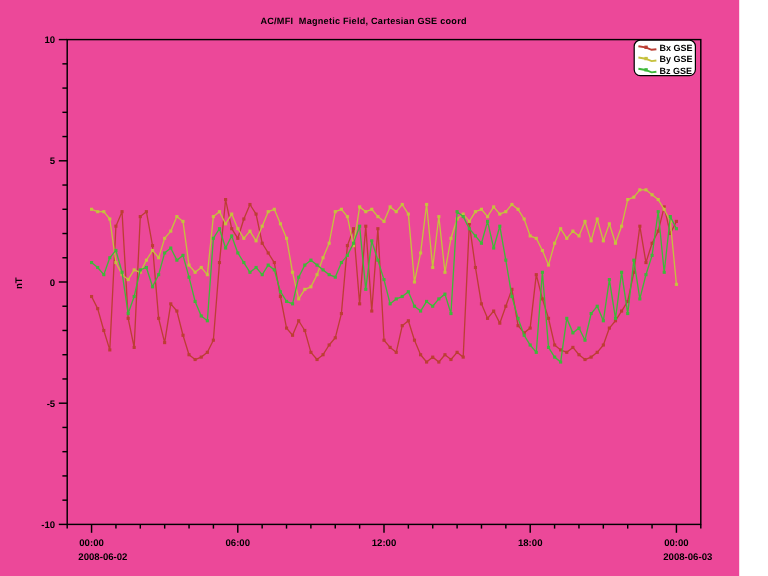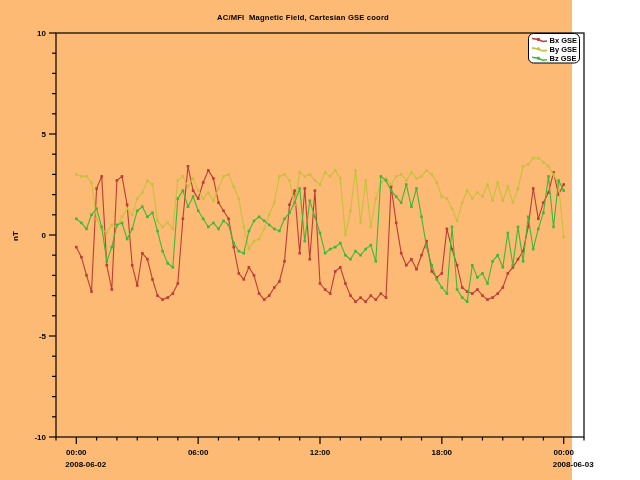--- a/index.html
+++ b/index.html
@@ -1,17 +1,17 @@
 <!DOCTYPE html>
 <html><head>
 <meta charset="utf-8">
 <style>
   html,body{margin:0;padding:0;background:#ffffff;}
   body{width:640px;height:480px;overflow:hidden;}
-  .stage{position:relative;width:572px;height:480px;background:#fdba74;}
+  .stage{position:relative;width:616px;height:480px;background:#ec4899;}
   svg text{font-family:"Liberation Sans","DejaVu Sans",sans-serif;fill:#000;}
   .title{font-size:7.6px;font-weight:bold;white-space:pre;letter-spacing:.2px;}
   .ylab{font-size:8px;font-weight:bold;}
   .tick-label{font-size:8px;font-weight:bold;}
   .date-label{font-size:8px;font-weight:bold;}
   .legend-label{font-size:7.5px;font-weight:bold;}
 </style>
 </head>
 <body>
 

